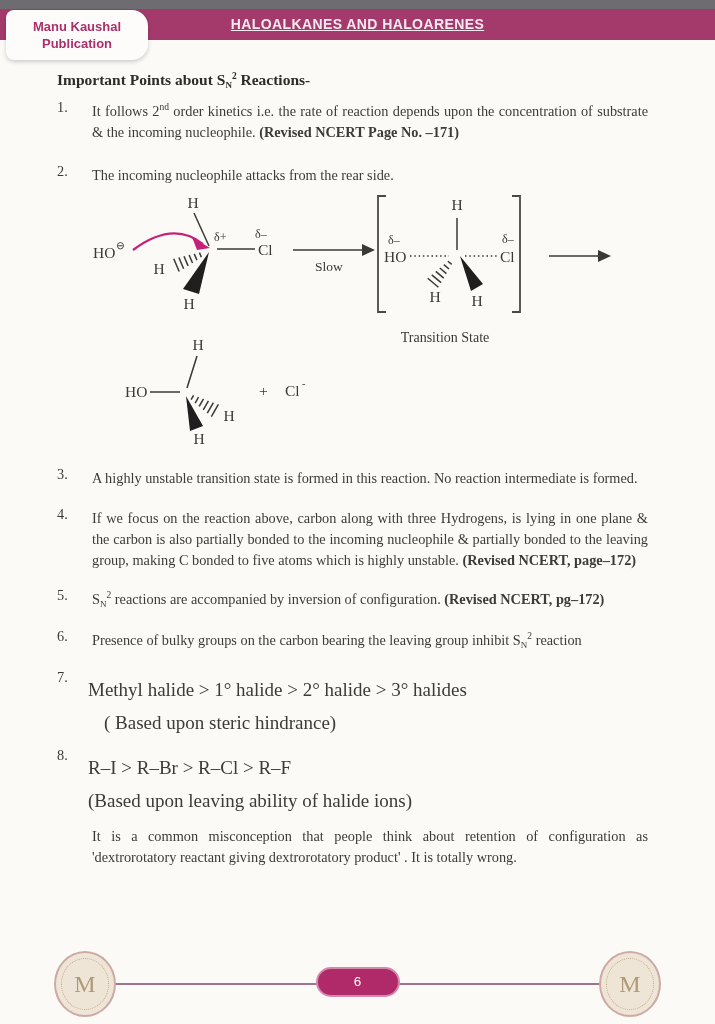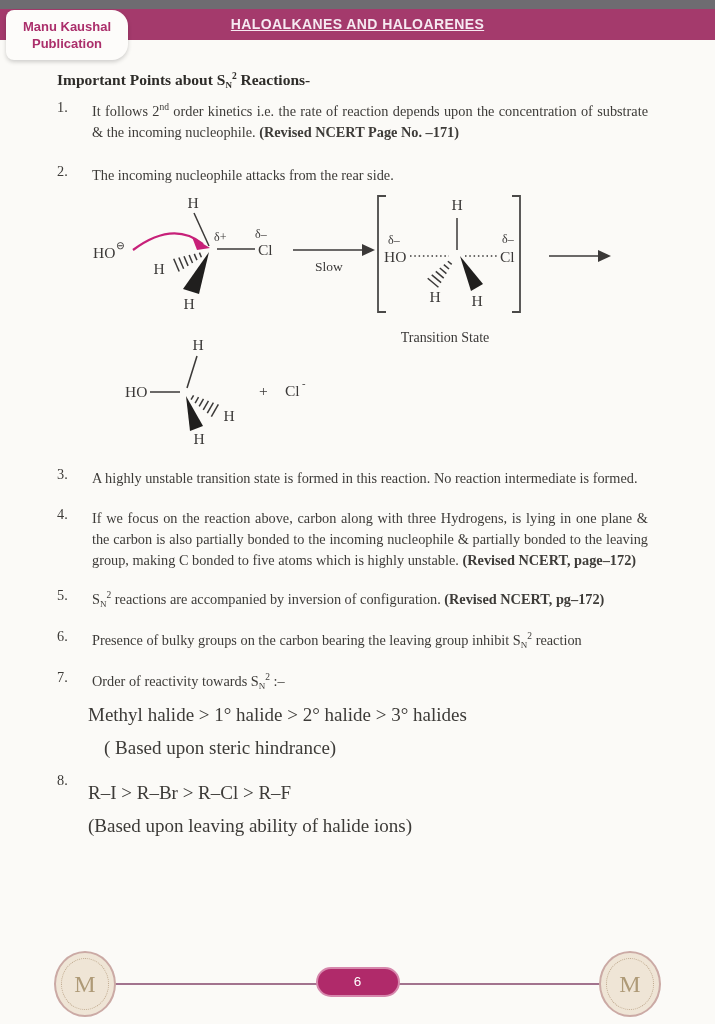--- a/index.html
+++ b/index.html
@@ -11,21 +11,21 @@
   }
   
   .top-strip{height:9px;background:#6e6c71;}
   .header-bar{height:31px;background:#a43a6c;position:relative;}
   .chapter-title{
     text-align:center;line-height:31px;color:#f6e9f1;
     font-family:"Liberation Sans", sans-serif;font-weight:bold;
     font-size:14px;letter-spacing:.4px;text-decoration:underline;
   }
   .publisher-tab{
-    position:absolute;left:6px;top:1px;width:122px;height:50px;
+    position:absolute;left:6px;top:1px;width:142px;height:50px;
     background:#fdfcfa;border-radius:8px 16px 16px 8px;
     box-shadow:0 2px 4px rgba(0,0,0,.18);
     display:flex;flex-direction:column;justify-content:center;align-items:center;
   }
   .publisher-tab span{
     font-family:"Liberation Sans", sans-serif;font-weight:bold;
     font-size:13px;line-height:17px;color:#ab2f6b;
   }
   
   .content{margin:0 63px 0 57px;}
@@ -198,35 +198,38 @@
   </div>
 
   <div class="item" style="margin-top:12px">
     <span class="num">6.</span>
     <p class="body"><span>Presence of bulky groups on the carbon bearing the leaving group inhibit S</span><span class="subn">N</span><span class="sup">2</span><span> reaction</span></p>
   </div>
 
   <div class="item" style="margin-top:12px">
     <span class="num">7.</span>
     <div style="flex:1 1 auto">
-      <p class="body"><span>Order of reactivity towards S</span><span class="subn">N</span><span class="sup">2</span><span> :–</span></p>
       <p class="sub-line">Methyl halide &gt; 1° halide &gt; 2° halide &gt; 3° halides</p>
       <p class="sub-line indent16">( Based upon steric hindrance)</p>
     </div>
   </div>
 
   <div class="item" style="margin-top:12px">
     <span class="num">8.</span>
     <div style="flex:1 1 auto">
       <p class="sub-line">R–I &gt; R–Br &gt; R–Cl &gt; R–F</p>
       <p class="sub-line">(Based upon leaving ability of halide ions)</p>
     </div>
   </div>
 
 
+  <div class="item" style="margin-top:11px">
+    <span class="num"></span>
+    <p class="body">It is a common misconception that people think about retention of configuration as 'dextrorotatory reactant giving dextrorotatory product' . It is totally wrong.</p>
+  </div>
 
 </div>
 
 <div class="footer">
   <div class="footer-rule"></div>
   <div class="medallion left">
     <span class="mono">M</span>
   </div>
   <div class="medallion right">
     <span class="mono">M</span>

